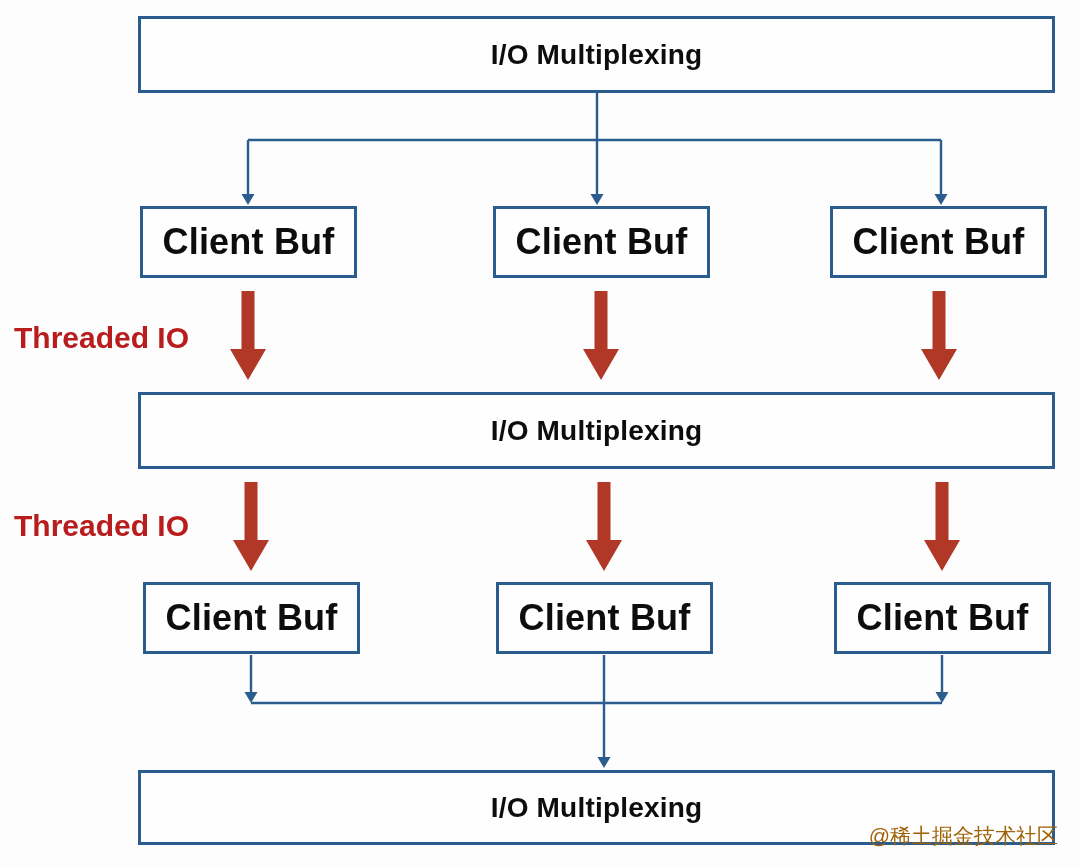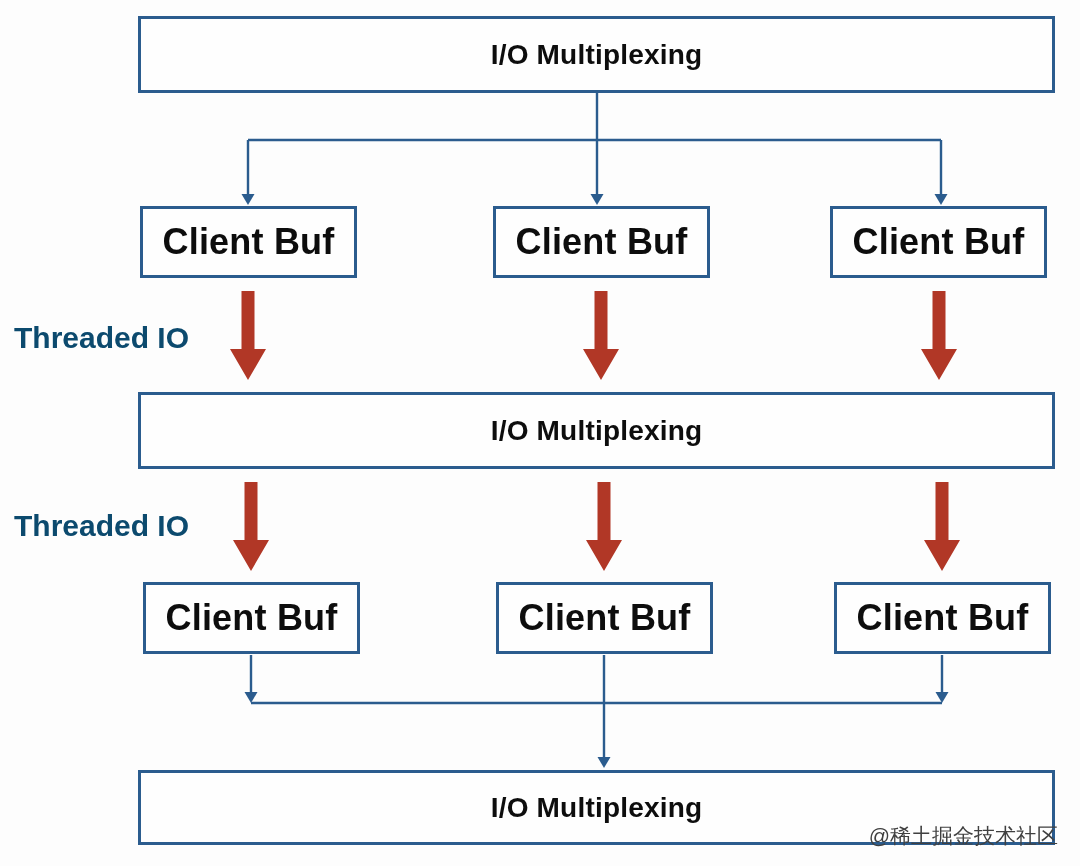--- a/index.html
+++ b/index.html
@@ -41,32 +41,32 @@
     font-size: 28px;
   }
   .box.client {
     width: 217px;
     height: 72px;
     font-size: 36px;
   }
   .thread-label {
     position: absolute;
     left: 14px;
-    color: #0c4a6e;
+    color: #b91c1c;
     font-weight: bold;
     font-size: 30px;
     line-height: 34px;
     white-space: nowrap;
   }
   .watermark {
     position: absolute;
     right: 22px;
     top: 822px;
     font-size: 21px;
-    color: #404040;
+    color: #a16207;
     white-space: nowrap;
   }
 </style>
 </head>
 <body>
 
 <div class="canvas">
 
   <svg class="wires" viewBox="0 0 1080 866" xmlns="http://www.w3.org/2000/svg">
 

